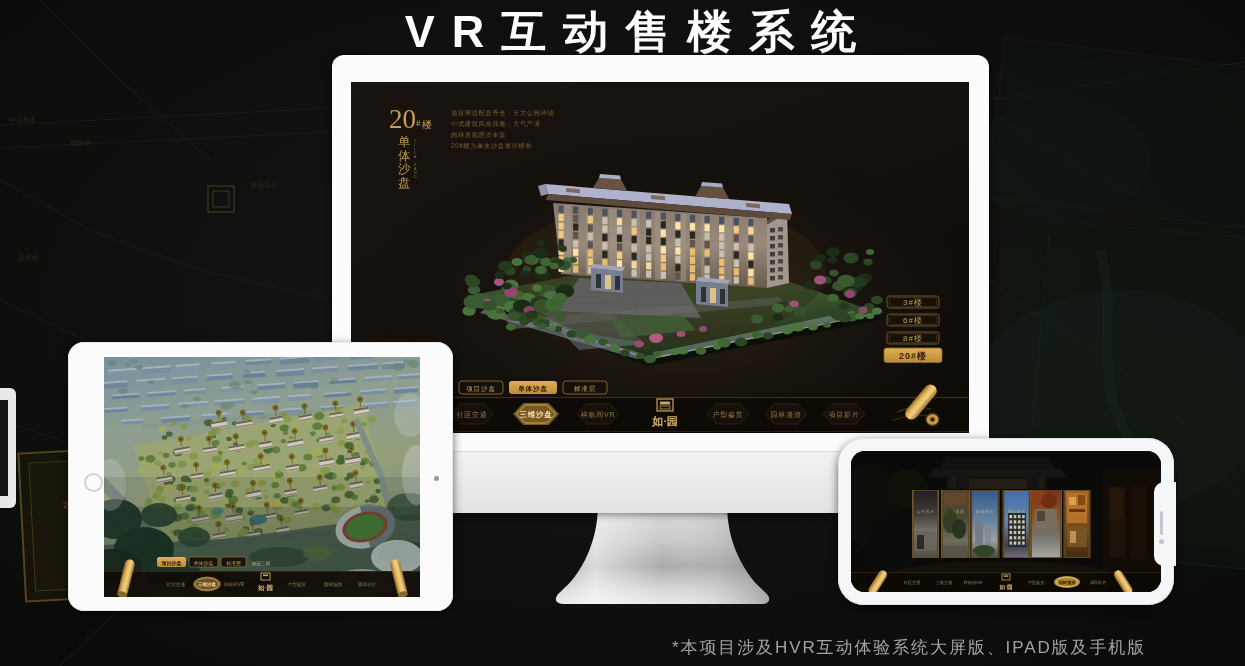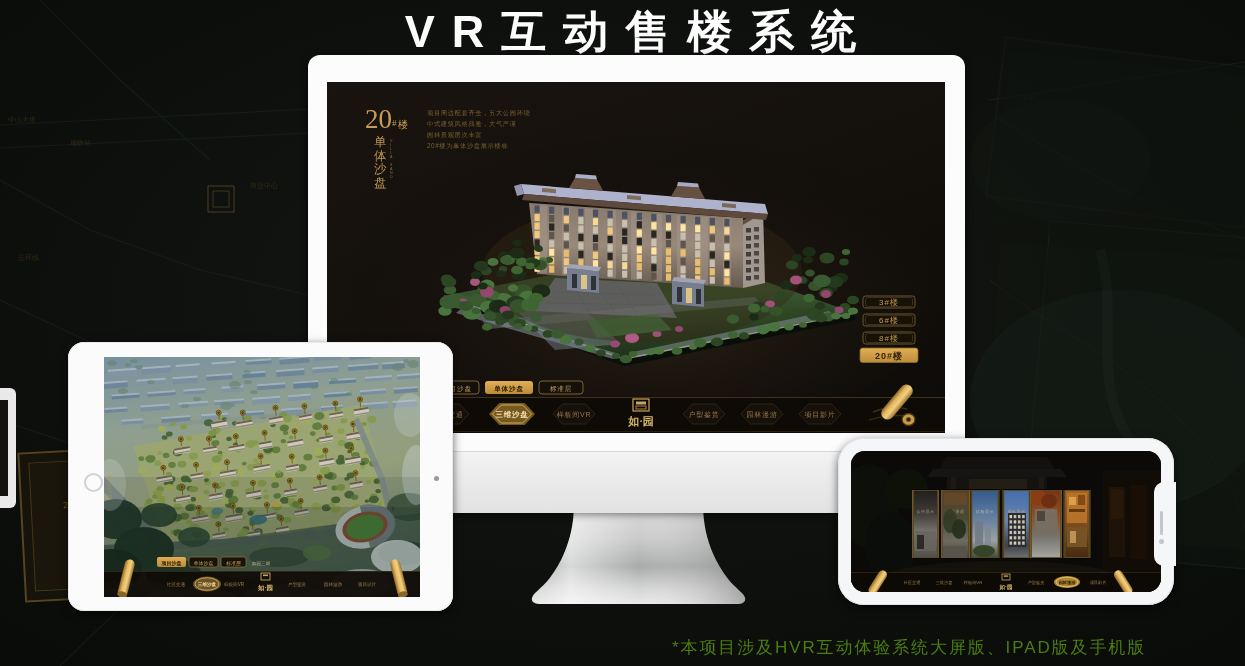--- a/index.html
+++ b/index.html
@@ -66,21 +66,21 @@
 
   <g fill="#8a6d2e" opacity="0.5">
     <rect x="208" y="186" width="26" height="26" fill="none" stroke="#8a6d2e"></rect>
     <rect x="213" y="191" width="16" height="16" fill="none" stroke="#8a6d2e" stroke-width="0.8"></rect>
   </g>
 </svg>
 
 <div class="abs" style="left:8px;top:2px;width:1245px;text-align:center;color:#fdfdfd;
      font-size:45px;font-weight:bold;letter-spacing:17px;text-indent:17px;">VR互动售楼系统</div>
 
-<div class="abs" style="left:308px;top:55px;width:657px;height:551px;">
+<div class="abs" style="left:332px;top:55px;width:657px;height:551px;">
 
   <svg class="abs" style="left:220px;top:450px;" width="220" height="101">
     <defs>
       <linearGradient id="neckg" x1="0" y1="0" x2="0" y2="1">
         <stop offset="0%" stop-color="#dedede"></stop>
         <stop offset="35%" stop-color="#c9c9c9"></stop>
         <stop offset="62%" stop-color="#a9abab"></stop>
         <stop offset="85%" stop-color="#d6d6d6"></stop>
         <stop offset="100%" stop-color="#e9e9e9"></stop>
       </linearGradient>
@@ -1512,13 +1512,13 @@
 </svg>
   </div>
 
   <div class="abs" style="left:316px;top:44px;width:22px;height:84px;background:#f5f6f8;border-radius:10px 0 0 10px;"></div>
 
   <div class="abs" style="left:322px;top:73px;width:3px;height:24px;border-radius:2px;background:#c3c7cd;"></div>
 
   <div class="abs" style="left:321px;top:101px;width:5px;height:5px;border-radius:50%;background:#c3c7cd;"></div>
 </div>
 
-<div class="abs" style="left:672px;top:636px;color:#4d7c0f;font-size:17px;letter-spacing:1.9px;">*本项目涉及HVR互动体验系统大屏版、IPAD版及手机版</div>
+<div class="abs" style="left:672px;top:636px;color:#a3a3a3;font-size:17px;letter-spacing:1.9px;">*本项目涉及HVR互动体验系统大屏版、IPAD版及手机版</div>
 
 </body></html>

